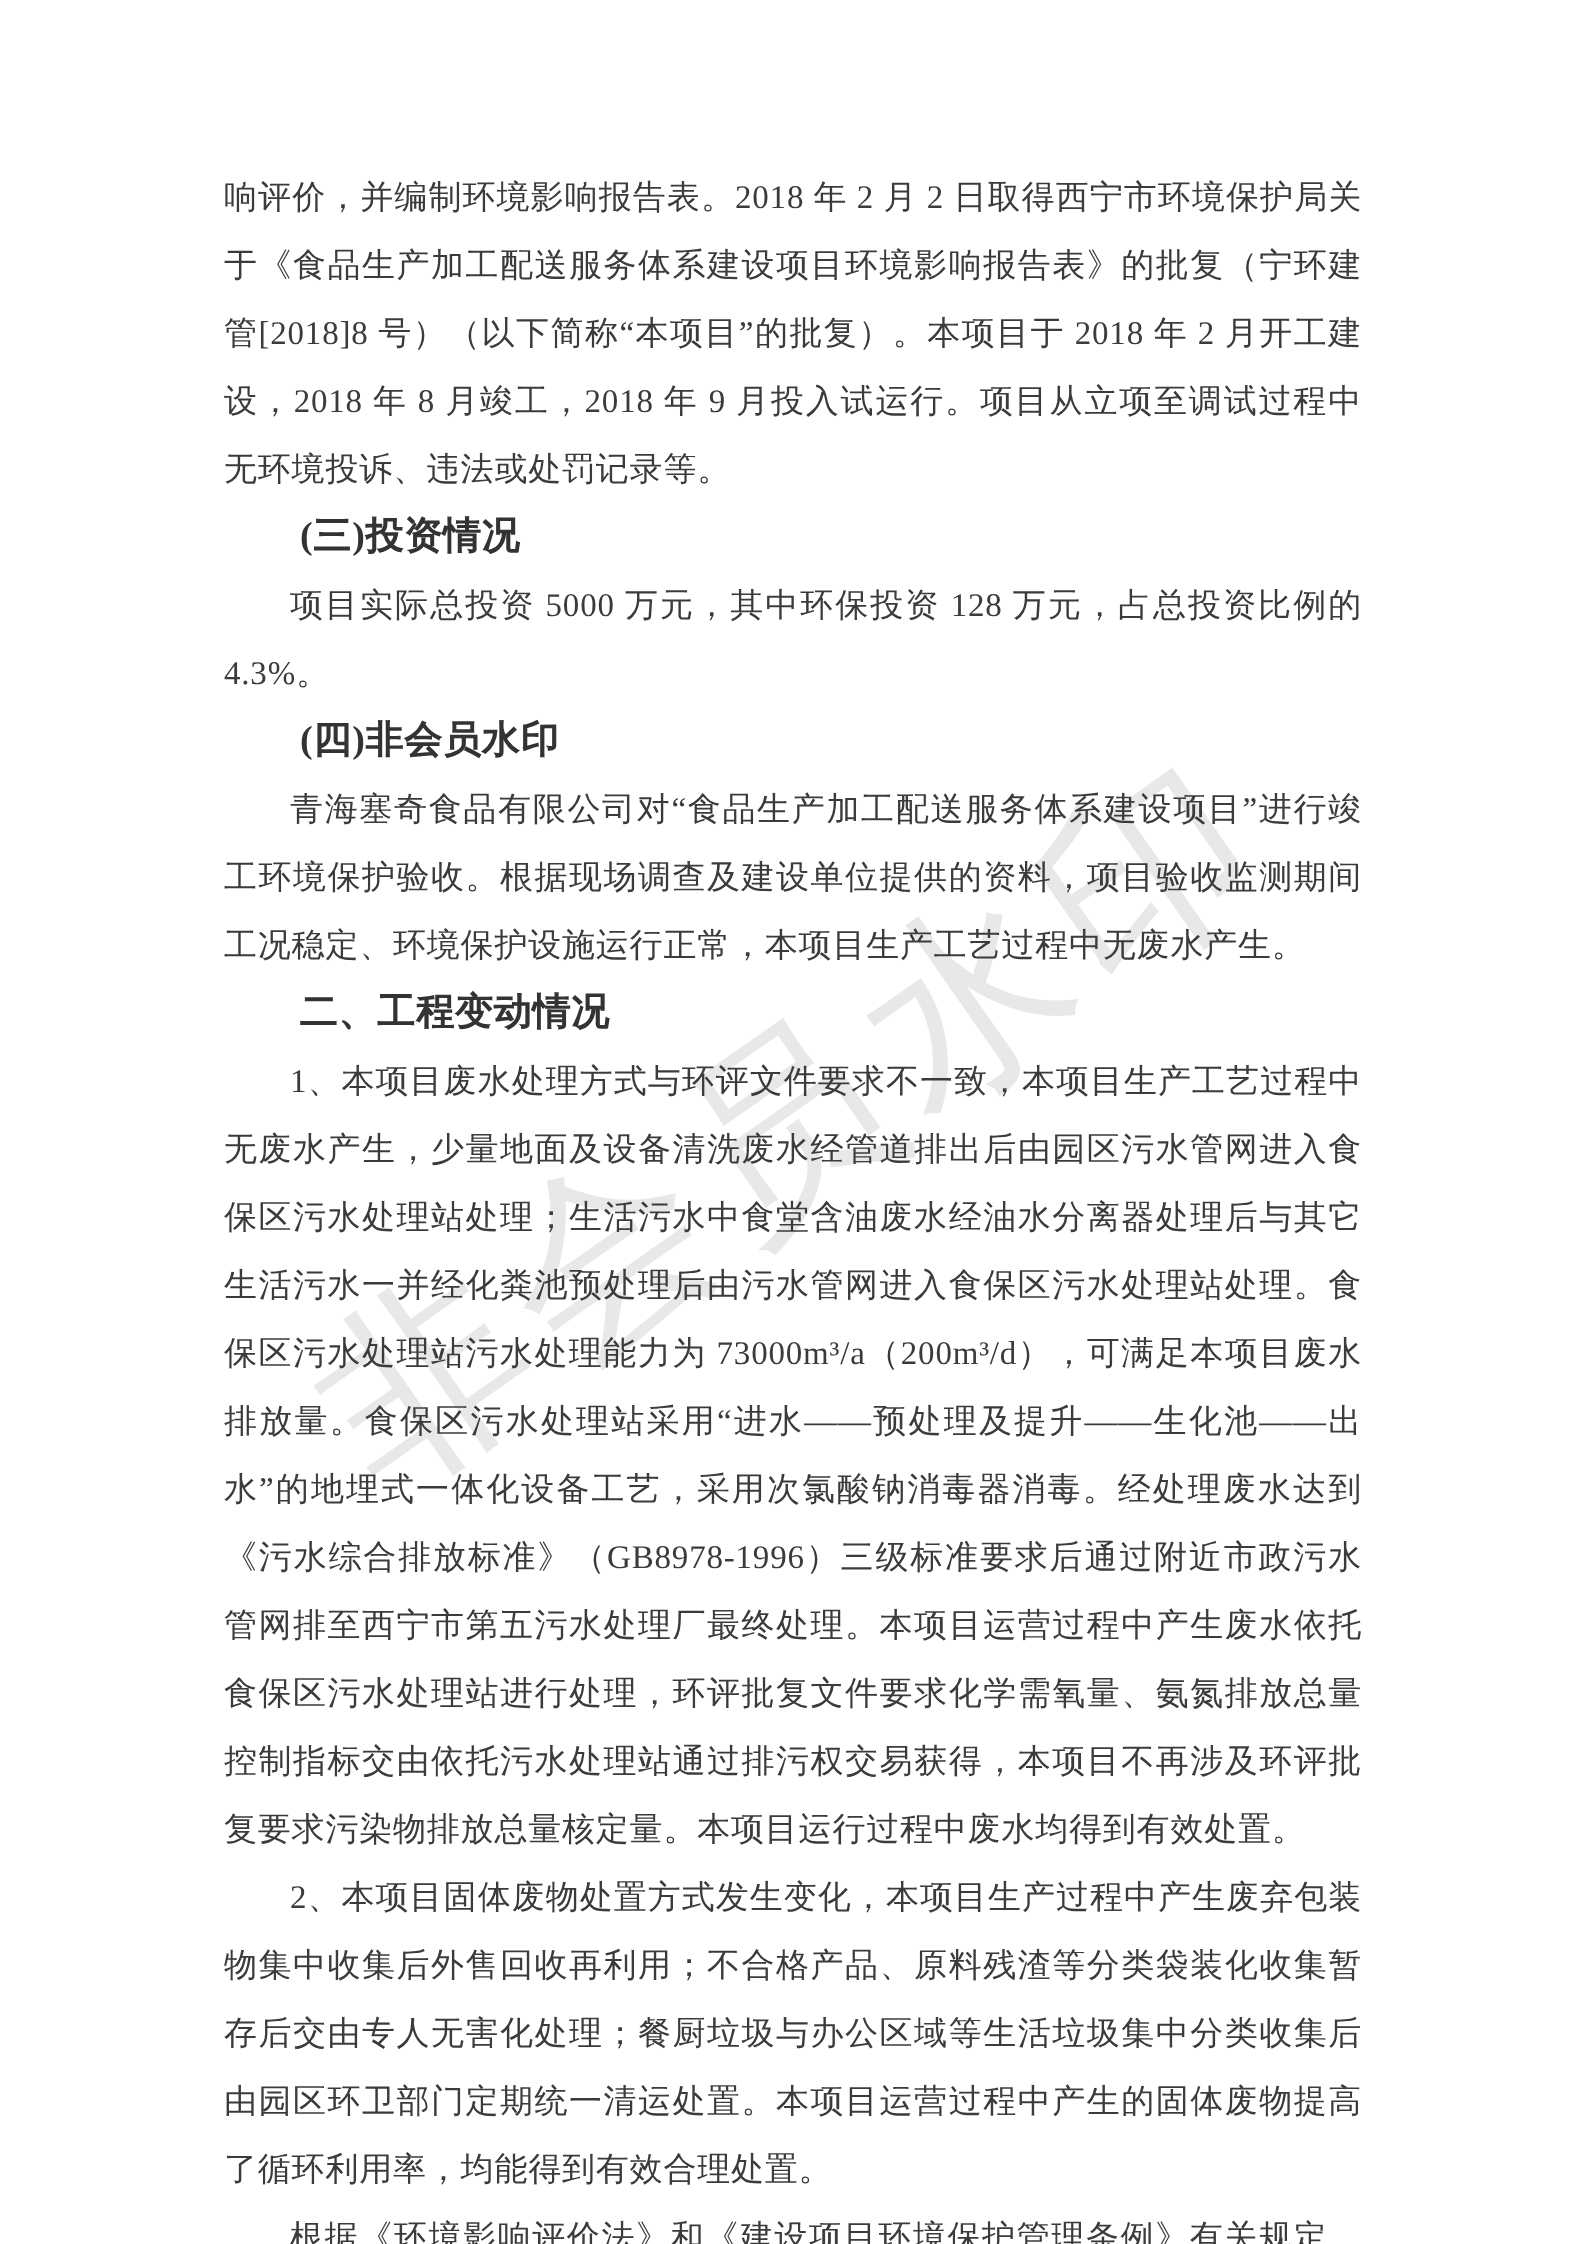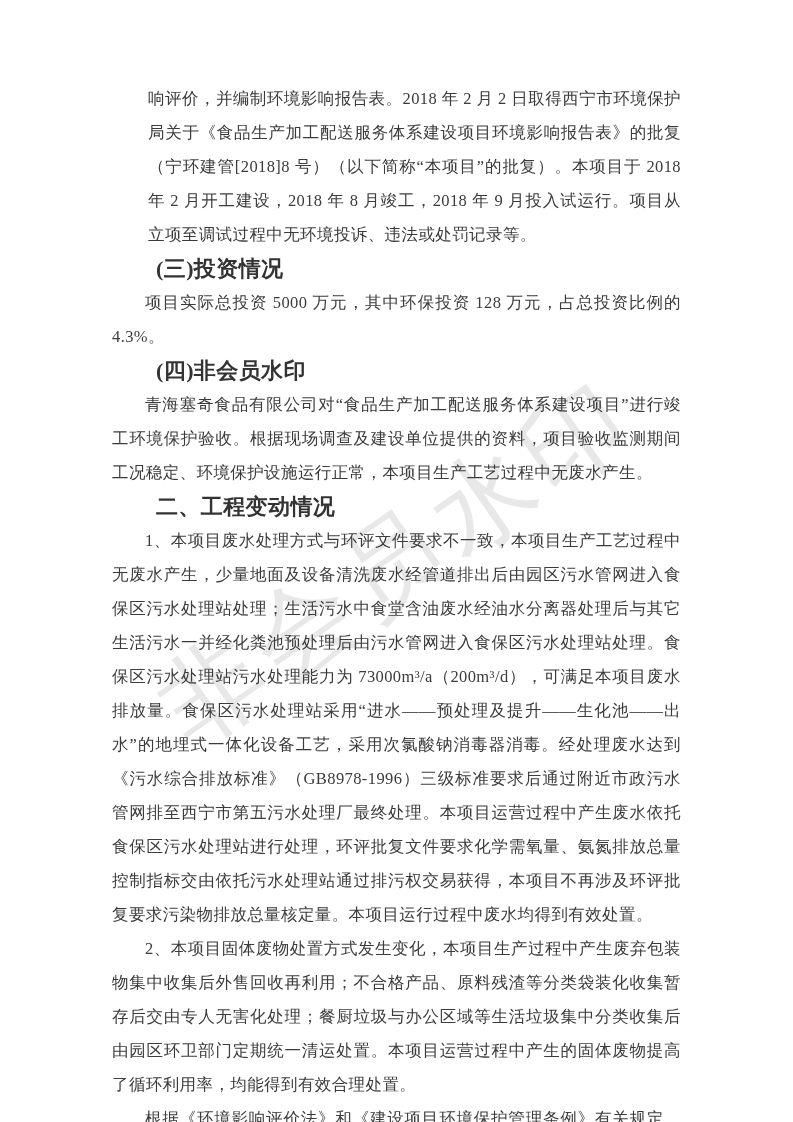--- a/index.html
+++ b/index.html
@@ -40,25 +40,24 @@
     line-height: 34px;
     text-align: justify;
     letter-spacing: 0.4px;
   }
   .para {
     margin: 0;
     text-indent: 2em;
   }
   .para.no-indent {
     text-indent: 0;
-    margin-left: 36px;
   }
   .heading {
     margin: 0;
-    font-size: 22px;
+    font-size: 19px;
     font-weight: bold;
     text-indent: 2em;
     color: #333333;
   }
 </style>
 </head>
 <body>
 
 <div class="page">
 

